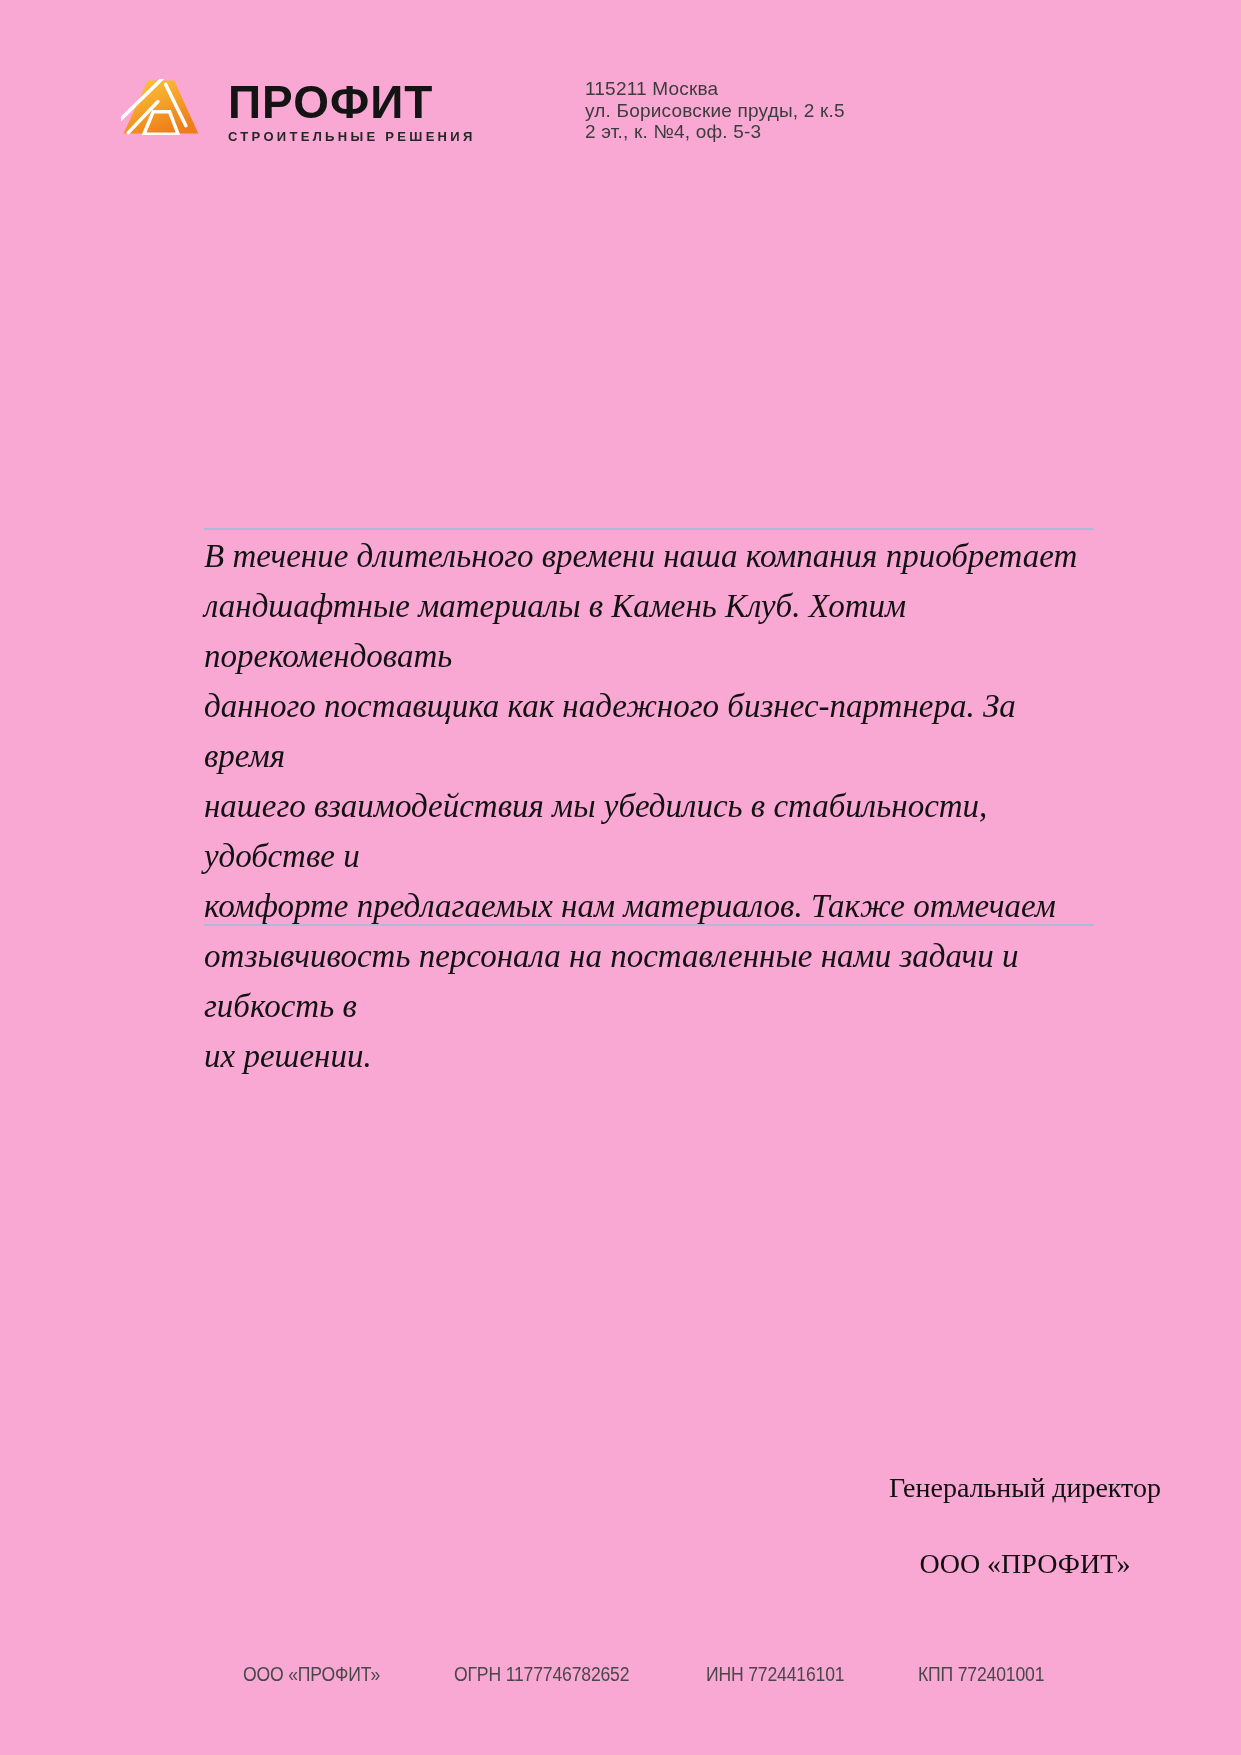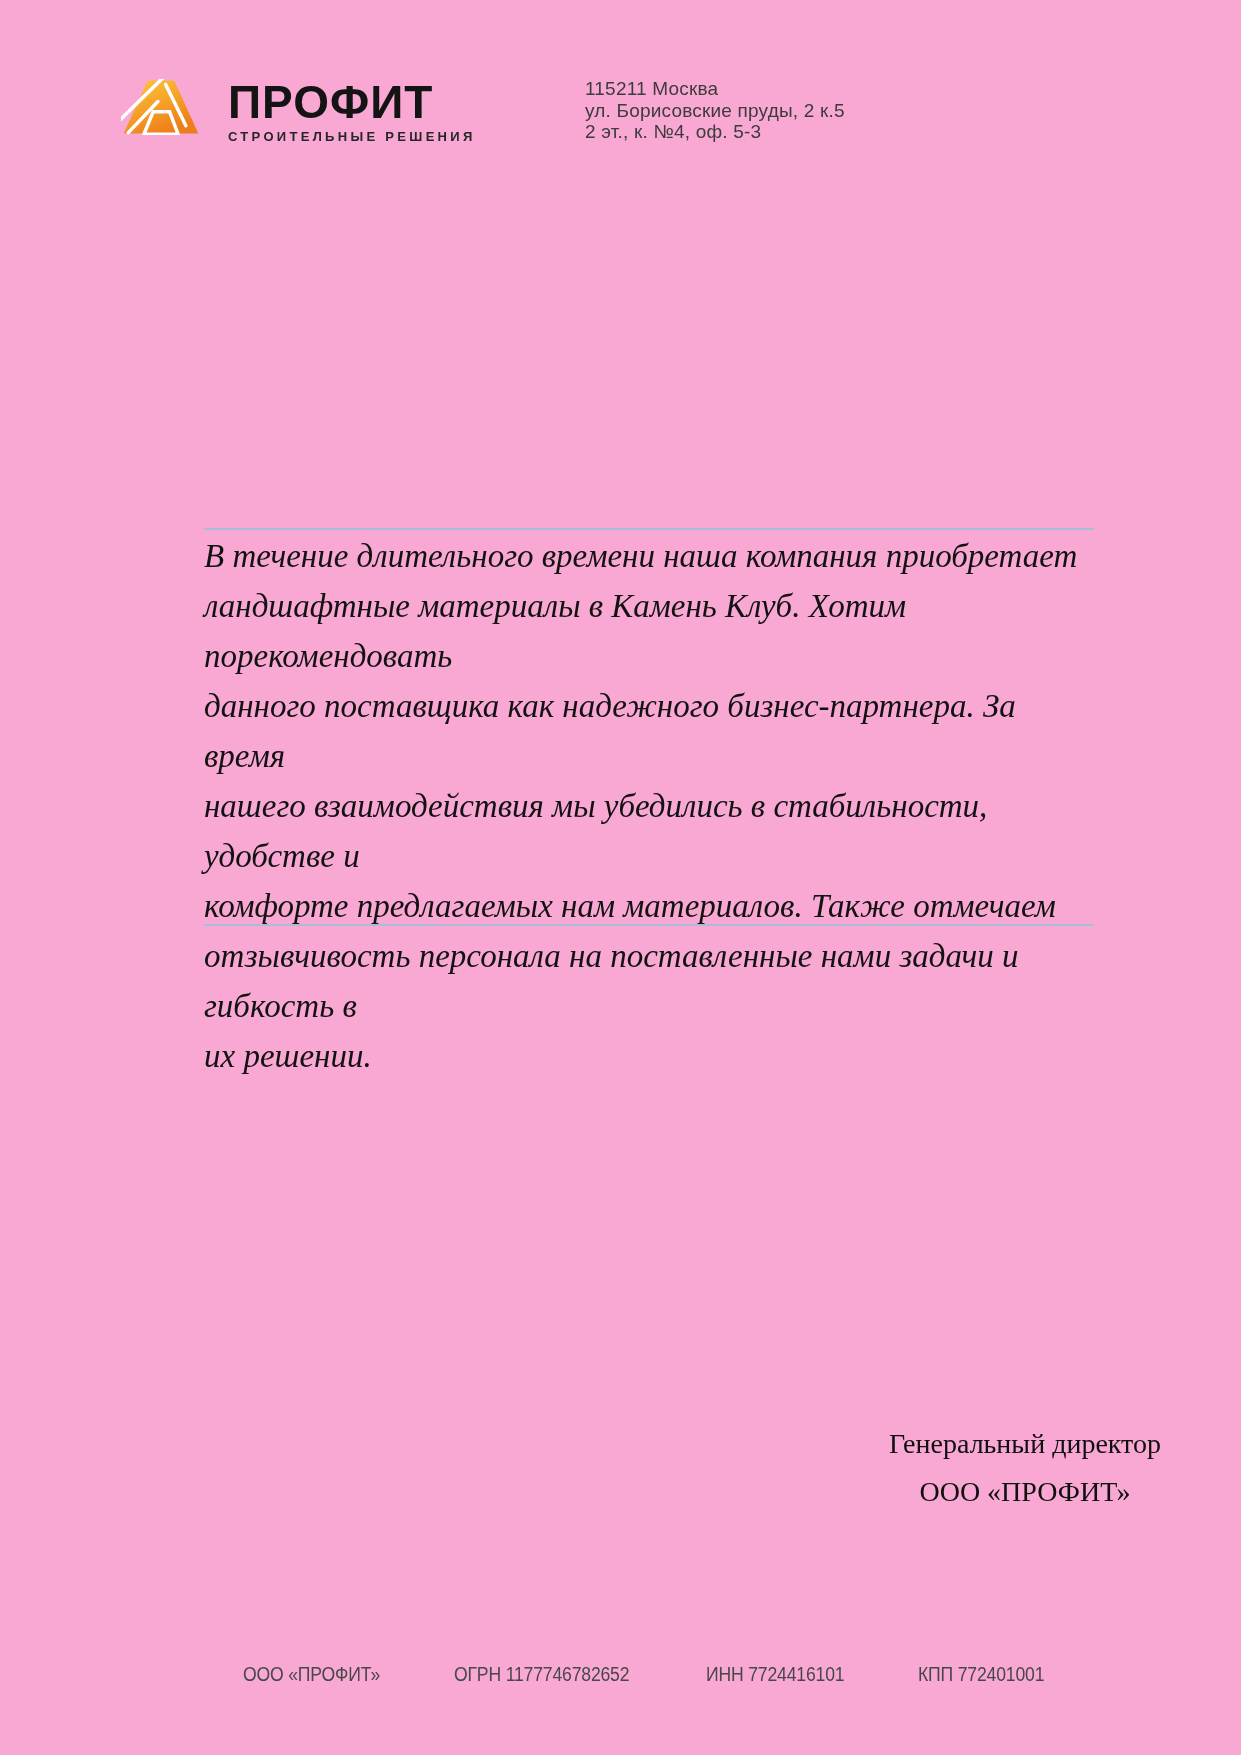--- a/index.html
+++ b/index.html
@@ -43,21 +43,21 @@
     font-family:"Liberation Serif", serif;font-style:italic;
     font-size:33px;line-height:50px;color:#121212;
     text-align:left;white-space:pre-line;
   }
   
   .sign-block{
     position:absolute;left:851px;top:1428px;width:348px;
     font-family:"Liberation Serif", serif;font-size:28px;color:#101010;
     text-align:center;
   }
-  .sign-line{line-height:32px;margin-bottom:16px;white-space:nowrap;}
+  .sign-line{line-height:32px;margin-bottom:16px;white-space:nowrap;margin-top:44px;}
   .sign-row{
     display:flex;align-items:center;justify-content:center;gap:16px;
     margin-top:4px;
   }
   .sign-scribble{width:84px;height:62px;flex:0 0 auto;margin-top:6px;}
   .sign-name{line-height:32px;white-space:nowrap;}
   
   .footer{position:absolute;left:0;top:1663px;width:100%;height:30px;font-size:20px;color:#484848;}
   .footer-item{
     position:absolute;top:0;white-space:nowrap;

